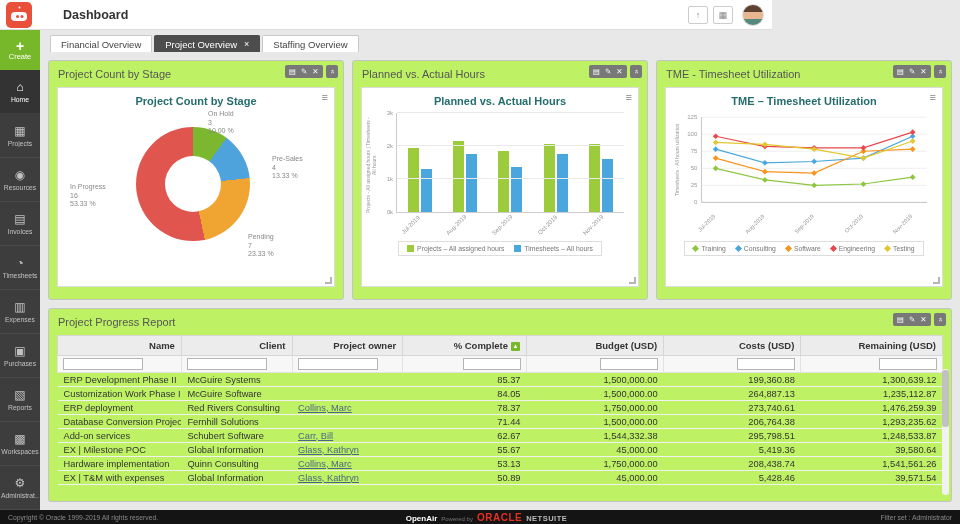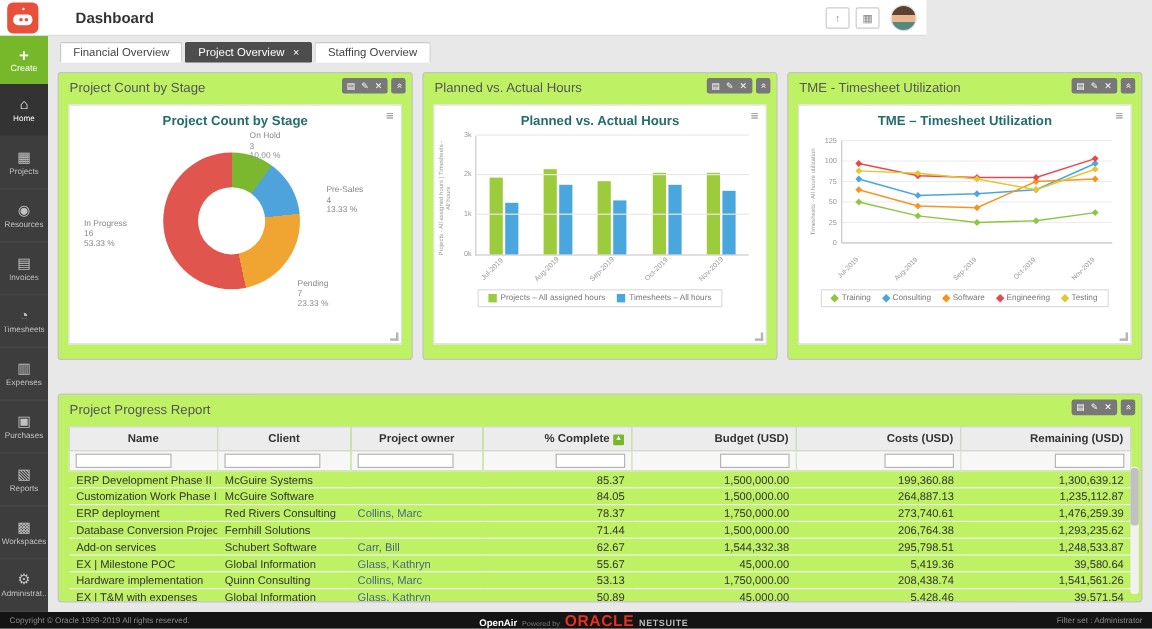--- a/index.html
+++ b/index.html
@@ -87,44 +87,44 @@
   .legend { margin:2px auto 0; border:1px solid #ddd; display:flex; gap:10px; justify-content:center;
             align-items:center; padding:3px 8px; width:max-content; font-size:6.8px; color:#777; }
   .leg-item { display:flex; align-items:center; gap:3px; }
   .sw { width:7px; height:7px; flex:none; }
   .sw.diam { width:5px; height:5px; transform:rotate(45deg); }
 
   
   .line-svg { display:block; margin:2px auto 0; }
 
   
-  .table-panel { flex:1;margin-top:20px; }
+  .table-panel { flex:1; }
   table.report { width:calc(100% - 16px); margin:0 8px; border-collapse:collapse; table-layout:fixed; }
   th { background:#ececec; border:1px solid #d6d6d6; font-size:9.5px; color:#333; padding:4px 6px;
-       text-align:center; font-weight:bold; white-space:nowrap; overflow:hidden; cursor:pointer; }
+       text-align:right; font-weight:bold; white-space:nowrap; overflow:hidden; cursor:pointer; }
   th.num { text-align:right; }
   .sort-badge { display:inline-block; background:#76b82a; color:#fff; font-size:6px; width:9px; height:9px;
        text-align:center; line-height:9px; border-radius:1px; margin-left:3px; vertical-align:1px; }
   tr.filter td { background:#f7f7f7; border:1px solid #e2e2e2; padding:2px 5px; }
   tr.filter input { width:80px; height:12px; border:1px solid #b5b5b5; font-size:8px; }
   tr.filter td.num { text-align:right; } tr.filter td.num input { width:58px; }
   td { font-size:9.3px; color:#333; padding:1.5px 6px; border-bottom:1px solid #f1f1f1;
        white-space:nowrap; overflow:hidden; }
   td.num { text-align:right; }
-  .owner { color:#4a6785; cursor:pointer; }
+  .owner { color:#4a6785; text-decoration:underline; cursor:pointer; }
   .vscroll { position:absolute; top:60px; right:2px; bottom:6px; width:7px; background:#f1f1f1; border-radius:3px; }
   .vthumb { position:absolute; top:1px; left:0; width:7px; height:45%; background:#c1c1c1; border-radius:3px; }
 
   
   .footer { position:absolute; bottom:0; left:0; width:960px; height:14px; background:#141414;
             color:#8a8a8a; font-size:6.8px; display:flex; align-items:center; padding:0 8px; z-index:7; }
   .f-center { position:absolute; left:50%; transform:translateX(-50%); display:flex; gap:4px; align-items:baseline; }
   .brand { color:#fff; font-weight:bold; font-size:8px;margin-left:13px; }
   .pow { font-size:6px; color:#777; }
-  .oracle { color:#e8301f; font-weight:bold; font-size:13px; letter-spacing:.5px; }
+  .oracle { color:#e8301f; font-weight:bold; font-size:10px; letter-spacing:.5px; }
   .netsuite { color:#bbb; font-weight:bold; font-size:7.5px; letter-spacing:.5px; }
   .f-right { margin-left:auto; }
 </style>
 </head>
 <body>
 
 <div class="app">
 
   <div class="header">
     <div class="logo"></div>

